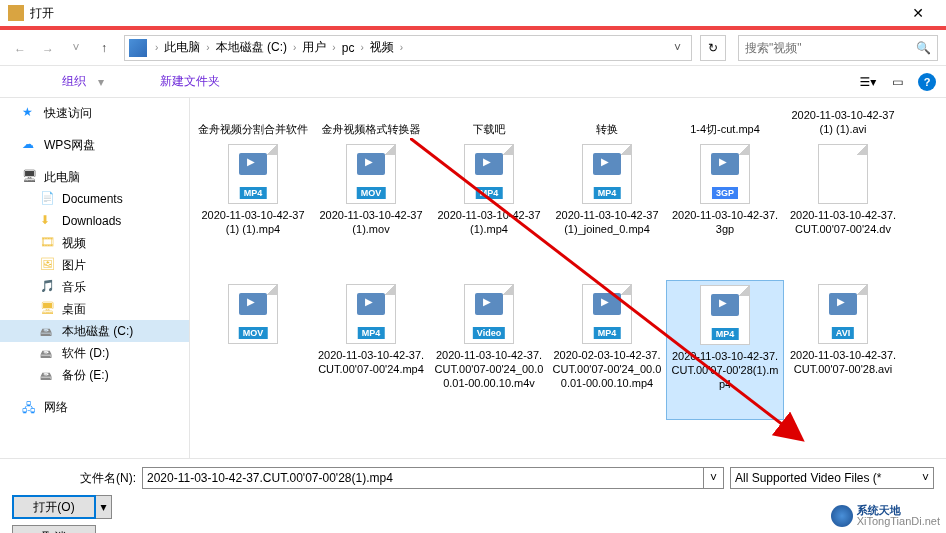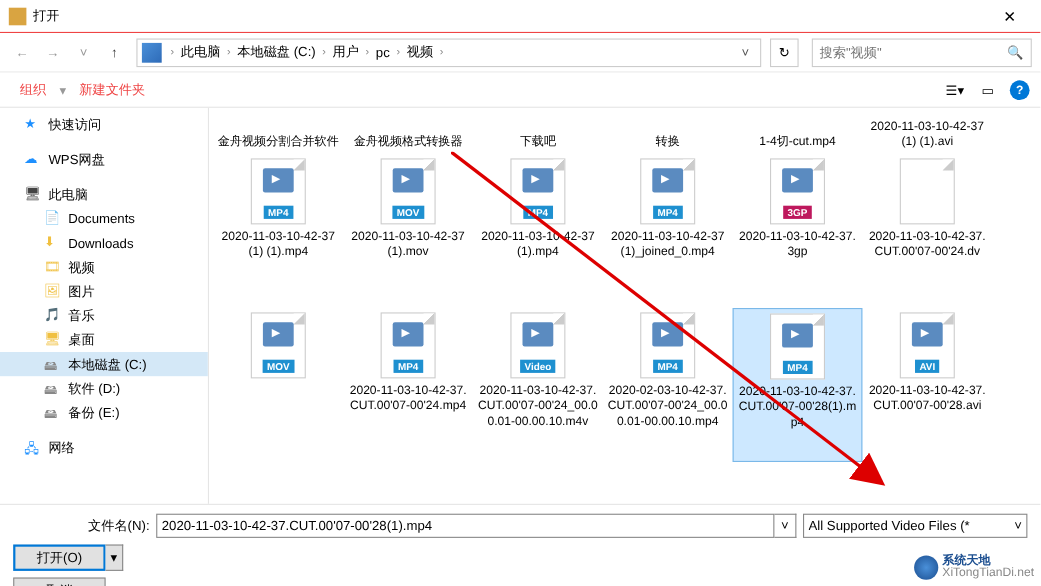--- a/index.html
+++ b/index.html
@@ -1,34 +1,34 @@
 <!DOCTYPE html>
 <html><head>
   <meta charset="utf-8">
   <style>
     * { box-sizing: border-box; margin: 0; padding: 0; font-family: 'Microsoft YaHei', 'Segoe UI', sans-serif; }
     body { width: 946px; height: 533px; background: #fff; font-size: 12px; overflow: hidden; position: relative; }
-    .titlebar { height: 30px; display: flex; align-items: center; padding: 0 8px; border-bottom: 1px solid #ef4444; }
+    .titlebar { height: 30px; display: flex; align-items: center; padding: 0 8px; border-bottom: 4px solid #ef4444; }
     .titlebar-icon { width: 16px; height: 16px; background: #d9a441; margin-right: 6px; }
     .titlebar-title { flex: 1; font-size: 12px; }
     .titlebar-close { width: 40px; text-align: center; font-size: 14px; cursor: pointer; }
     .navbar { height: 36px; display: flex; align-items: center; padding: 0 8px; border-bottom: 1px solid #e5e5e5; gap: 4px; }
     .nav-btn { width: 24px; height: 24px; display: flex; align-items: center; justify-content: center; color: #999; cursor: pointer; }
     .nav-btn.active { color: #333; }
     .addressbar { flex: 1; height: 26px; border: 1px solid #ccc; background: #fff; display: flex; align-items: center; padding: 0 4px; margin: 0 4px; }
     .addr-icon { width: 18px; height: 18px; background: linear-gradient(135deg,#4a90d9,#2e6bb8); margin-right: 4px; }
     .crumb { display: flex; align-items: center; padding: 0 2px; cursor: pointer; }
     .crumb-sep { color: #888; padding: 0 4px; font-size: 10px; }
     .addr-drop { margin-left: auto; padding: 0 6px; color: #555; cursor: pointer; }
     .refresh { width: 26px; height: 26px; border: 1px solid #ccc; display: flex; align-items: center; justify-content: center; cursor: pointer; }
     .searchbox { width: 200px; height: 26px; border: 1px solid #ccc; display: flex; align-items: center; padding: 0 6px; margin-left: 8px; }
     .searchbox input { flex: 1; border: none; outline: none; font-size: 12px; color: #888; }
     .search-icon { color: #555; cursor: pointer; }
     .toolbar { height: 32px; display: flex; align-items: center; padding: 0 10px; background: #fff; border-bottom: 1px solid #e5e5e5; }
-    .tool-item { padding: 4px 8px; color: #ef4444; cursor: pointer; }
+    .tool-item { padding: 4px 8px; color: #6d28d9; cursor: pointer; margin-left: 44px; }
     .tool-sep { color: #999; margin: 0 4px; }
     .tool-right { margin-left: auto; display: flex; align-items: center; gap: 10px; }
     .tool-icon { width: 20px; height: 20px; cursor: pointer; display: flex; align-items: center; justify-content: center; }
     .help-icon { width: 18px; height: 18px; border-radius: 50%; background: #0078d7; color: #fff; display: flex; align-items: center; justify-content: center; font-size: 11px; font-weight: bold; }
     .body-area { display: flex; height: 360px; }
     .sidebar { width: 190px; border-right: 1px solid #e5e5e5; padding: 4px 0; overflow: hidden; }
     .side-item { height: 22px; display: flex; align-items: center; padding: 0 6px 0 22px; cursor: pointer; gap: 6px; }
     .side-item.selected { background: #d4e8f7; }
     .side-item.indented { padding-left: 40px; }
     .side-icon { width: 16px; height: 16px; display: inline-block; }
@@ -37,21 +37,21 @@
     .filepane { flex: 1; overflow: auto; padding: 2px 4px; position: relative; }
     .filegrid { display: flex; flex-wrap: wrap; align-content: flex-start; }
     .fileitem { width: 118px; height: 140px; display: flex; flex-direction: column; align-items: center; justify-content: flex-start; padding: 4px; cursor: pointer; text-align: center; }
     .fileitem.partial { height: 40px; justify-content: flex-end; }
     .fileitem.selected { background: #cde8ff; border: 1px solid #7ab8e8; }
     .fileicon { width: 50px; height: 60px; border: 1px solid #ccc; background: #fff; position: relative; display: flex; align-items: flex-end; justify-content: center; margin-bottom: 4px; }
     .fileicon::before { content: ''; position: absolute; top: 0; right: 0; width: 10px; height: 10px; background: linear-gradient(135deg,#fff 48%,#ccc 50%); }
     .fileicon-inner { position: absolute; top: 8px; left: 10px; width: 28px; height: 22px; background: #5b8bc0; border-radius: 2px; }
     .fileicon-inner::after { content: '▶'; position: absolute; top: 3px; left: 8px; color: #fff; font-size: 10px; }
     .badge { position: absolute; bottom: 4px; left: 50%; transform: translateX(-50%); font-size: 9px; color: #fff; padding: 1px 4px; font-weight: bold; }
-    .b-mp4 { background: #1e90d0; } .b-mov { background: #1e90d0; } .b-3gp { background: #be185d; }
+    .b-mp4 { background: #1e90d0; } .b-mov { background: #1e90d0; } .b-3gp { background: #3b82f6; }
     .b-avi { background: #1e90d0; } .b-video { background: #1e90d0; }
     .flabel { font-size: 11px; line-height: 14px; word-break: break-all; max-height: 56px; overflow: hidden; }
     .footer { padding: 8px 12px 4px 12px; border-top: 1px solid #e5e5e5; }
     .fn-row { display: flex; align-items: center; margin-bottom: 6px; }
     .fn-label { width: 130px; text-align: right; padding-right: 6px; }
     .fn-input { flex: 1; height: 22px; border: 1px solid #888; padding: 0 4px; font-size: 12px; }
     .fn-drop { width: 20px; height: 22px; border: 1px solid #888; border-left: none; display: flex; align-items: center; justify-content: center; cursor: pointer; }
     .ft-select { width: 204px; height: 22px; border: 1px solid #888; margin-left: 6px; padding: 0 4px; display: flex; align-items: center; cursor: pointer; }
     .btn-row { display: flex; justify-content: space-between; gap: 6px; padding-right: 12px; flex-direction: column; }
     .btn { width: 84px; height: 24px; border: 1px solid #888; background: #e1e1e1; cursor: pointer; display: flex; align-items: center; justify-content: center; }

